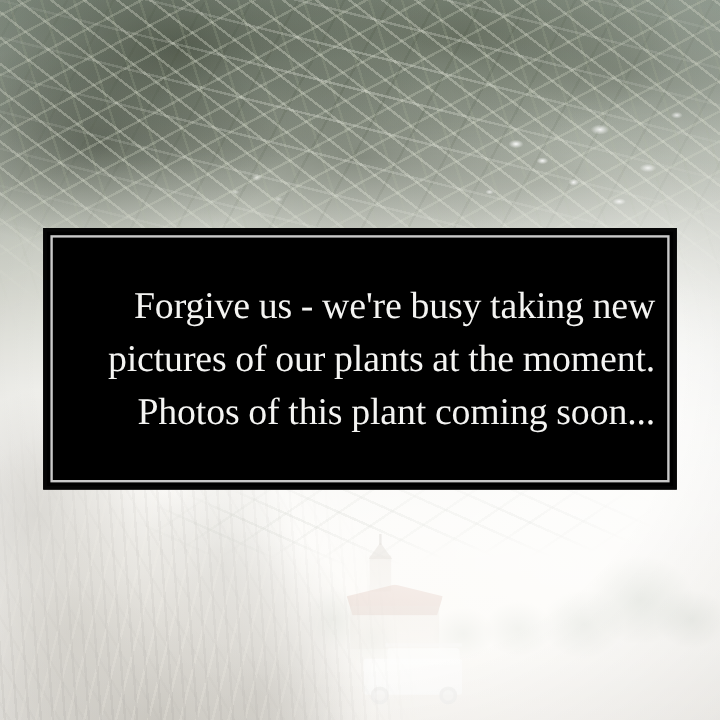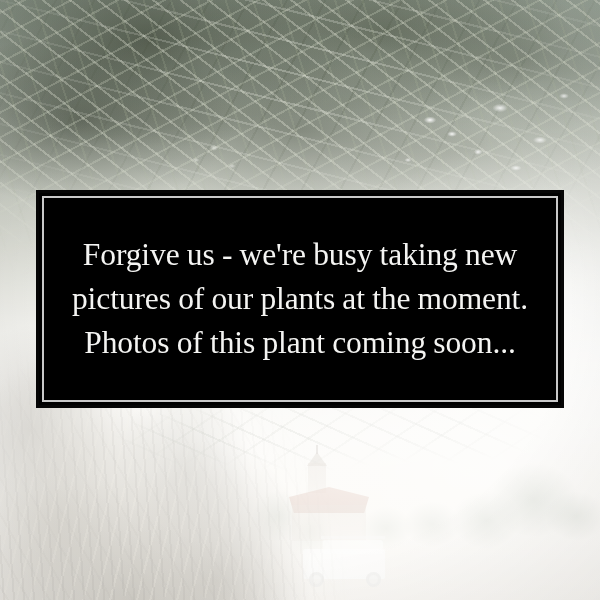--- a/index.html
+++ b/index.html
@@ -279,21 +279,21 @@
     position: relative;
     z-index: 2;
     width: 492px;
     margin: 0;
     padding: 0 6px;
     color: #f4f4f2;
     font-family: "Liberation Serif", "DejaVu Serif", serif;
     font-size: 31.5px;
     line-height: 44px;
     font-weight: 400;
-    text-align: center;
+    text-align: right;
     letter-spacing: -0.1px;
     word-spacing: -0.5px;
     text-rendering: optimizeLegibility;
   }
 </style>
 </head>
 <body>
 
 <div id="placeholder-image">
 

